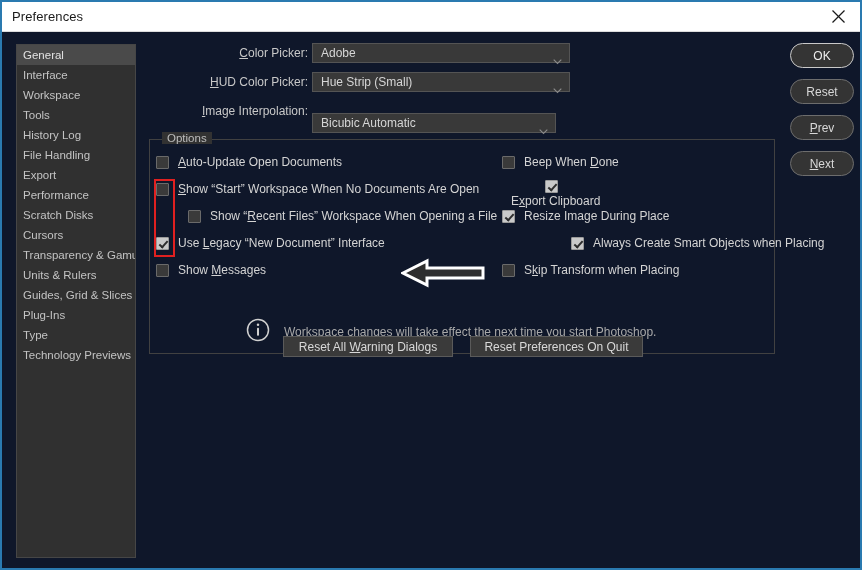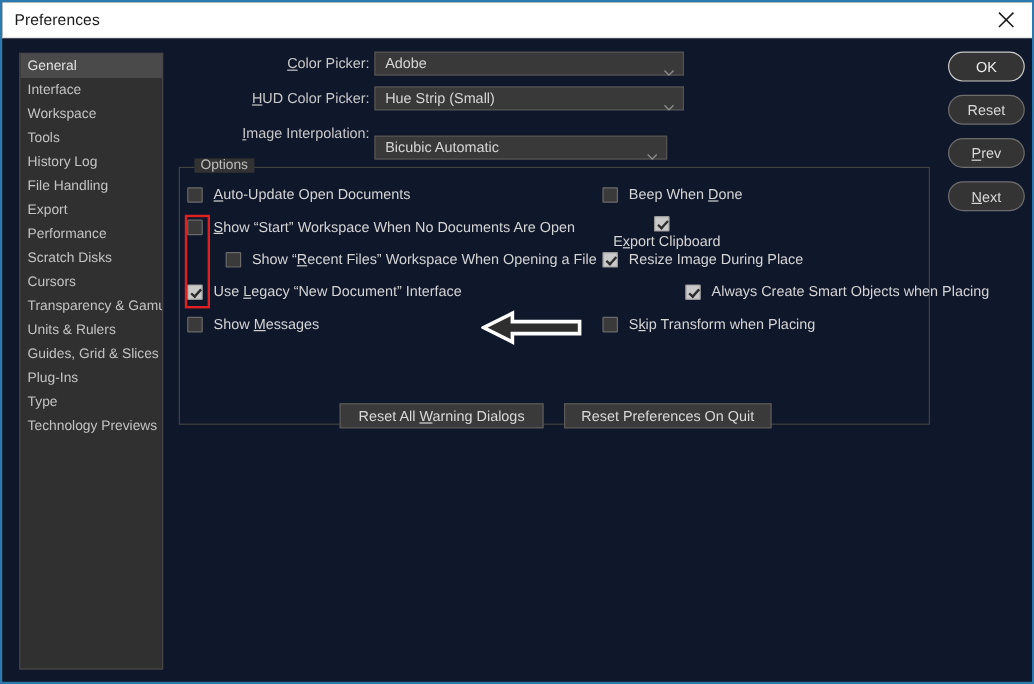--- a/index.html
+++ b/index.html
@@ -314,20 +314,30 @@
     </div>
     <div class="cb-row" style="left:521px; top:202px;margin-left:48px;">
       <span class="cb checked"></span>
       <span class="cb-label">Always Create Smart Ob<u>j</u>ects when Placing</span>
     </div>
     <div class="cb-row" style="left:500px; top:229px;">
       <span class="cb"></span>
       <span class="cb-label">S<u>k</u>ip Transform when Placing</span>
     </div>
 
+    <div id="note-row">
+      <span>
+        <svg width="24" height="24" viewBox="0 0 24 24">
+          <circle cx="12" cy="12" r="10.5" fill="none" stroke="#d0d0d0" stroke-width="1.5"></circle>
+          <circle cx="12" cy="6.8" r="1.25" fill="#d0d0d0"></circle>
+          <rect x="11" y="9.7" width="2" height="8" rx="0.8" fill="#d0d0d0"></rect>
+        </svg>
+      </span>
+      <span id="note-text">Workspace changes will take effect the next time you start Photoshop.</span>
+    </div>
 
     <div class="flat-btn" style="left:281px; top:304px; width:170px;">
       <span>Reset All <u>W</u>arning Dialogs</span>
     </div>
     <div class="flat-btn" style="left:468px; top:304px; width:173px;">
       <span>Reset Preferences On Quit</span>
     </div>
 
     <div class="pill-btn primary" style="top:11px;">
       <span>OK</span>

